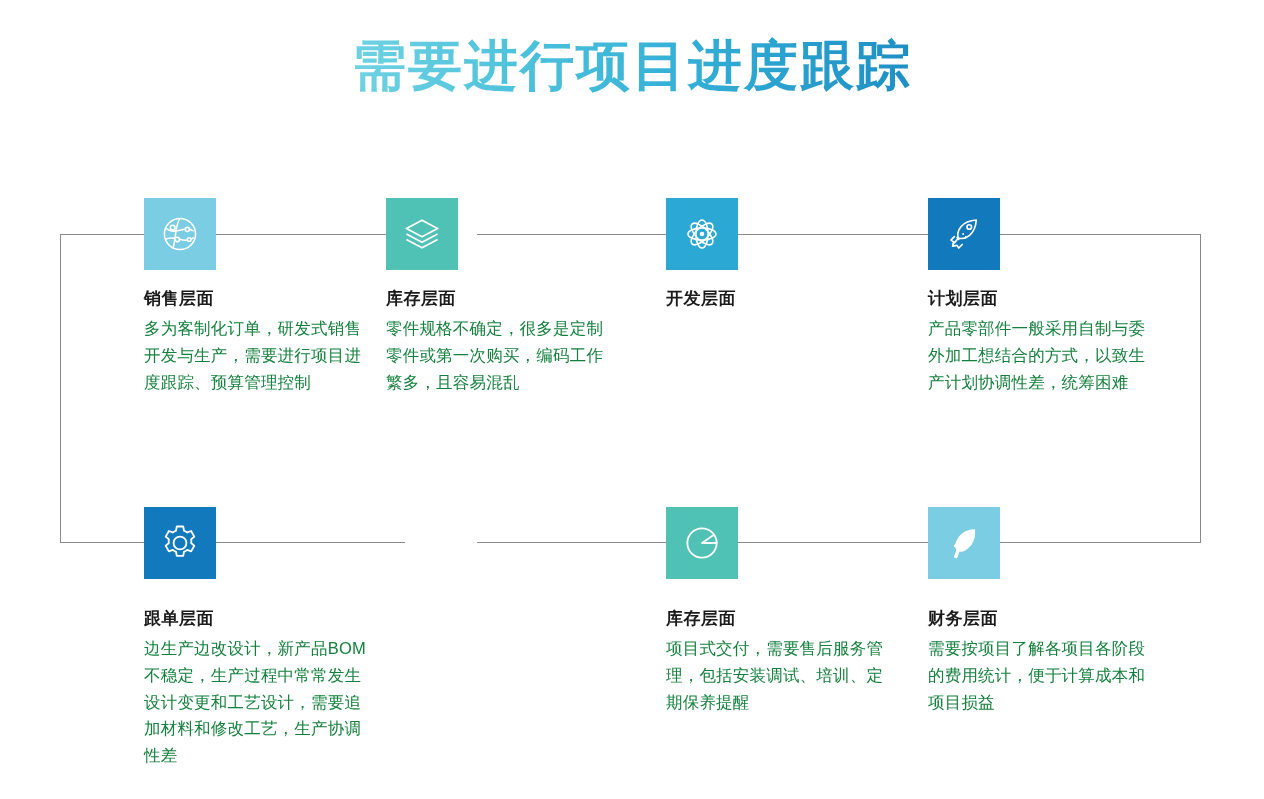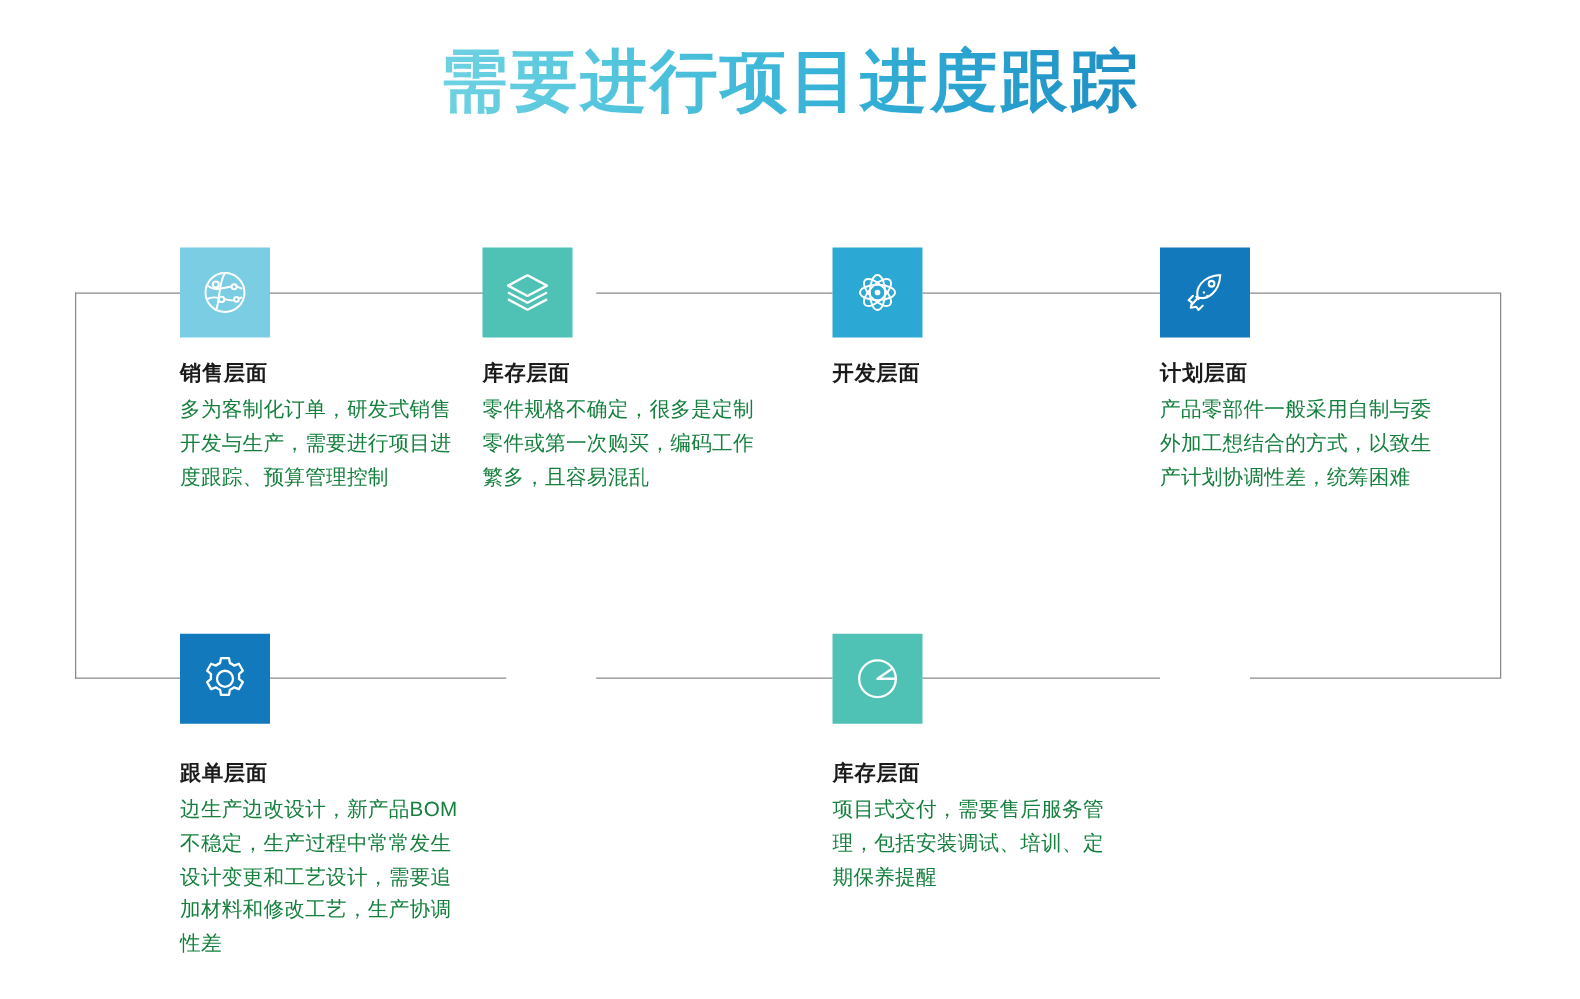--- a/index.html
+++ b/index.html
@@ -191,15 +191,25 @@
       <div class="icon-box" style="background:#4FC1B5;">
         <svg width="44" height="44" viewBox="0 0 48 48" fill="none" stroke="#ffffff" stroke-width="2" stroke-linejoin="round">
           <circle cx="24" cy="24" r="16"></circle>
           <path d="M24 24 L37 15 M24 24 L40 24" stroke-linecap="round"></path>
         </svg>
       </div>
       <div class="card-title">库存层面</div>
       <div class="card-body">项目式交付，需要售后服务管理，包括安装调试、培训、定期保养提醒</div>
     </div>
 
+    <div class="card r2 c4">
+      <div class="icon-box" style="background:#7BCDE3;">
+        <svg width="42" height="42" viewBox="0 0 48 48" fill="#ffffff" stroke="#ffffff" stroke-width="1.2" stroke-linejoin="round">
+          <path d="M36 9 C26 9, 18 15, 15 24 C14 27, 14.5 30, 16 32 L13 40 L15.5 41 L18.5 33 C21 34, 25 33, 28 30 C34 25, 37 17, 36 9 Z"></path>
+          <path d="M17 26 C14 24, 12 26, 12.5 29" fill="#ffffff" stroke="none"></path>
+        </svg>
+      </div>
+      <div class="card-title">财务层面</div>
+      <div class="card-body">需要按项目了解各项目各阶段的费用统计，便于计算成本和项目损益</div>
+    </div>
 
   </div>
 </div>
 
 </body></html>

